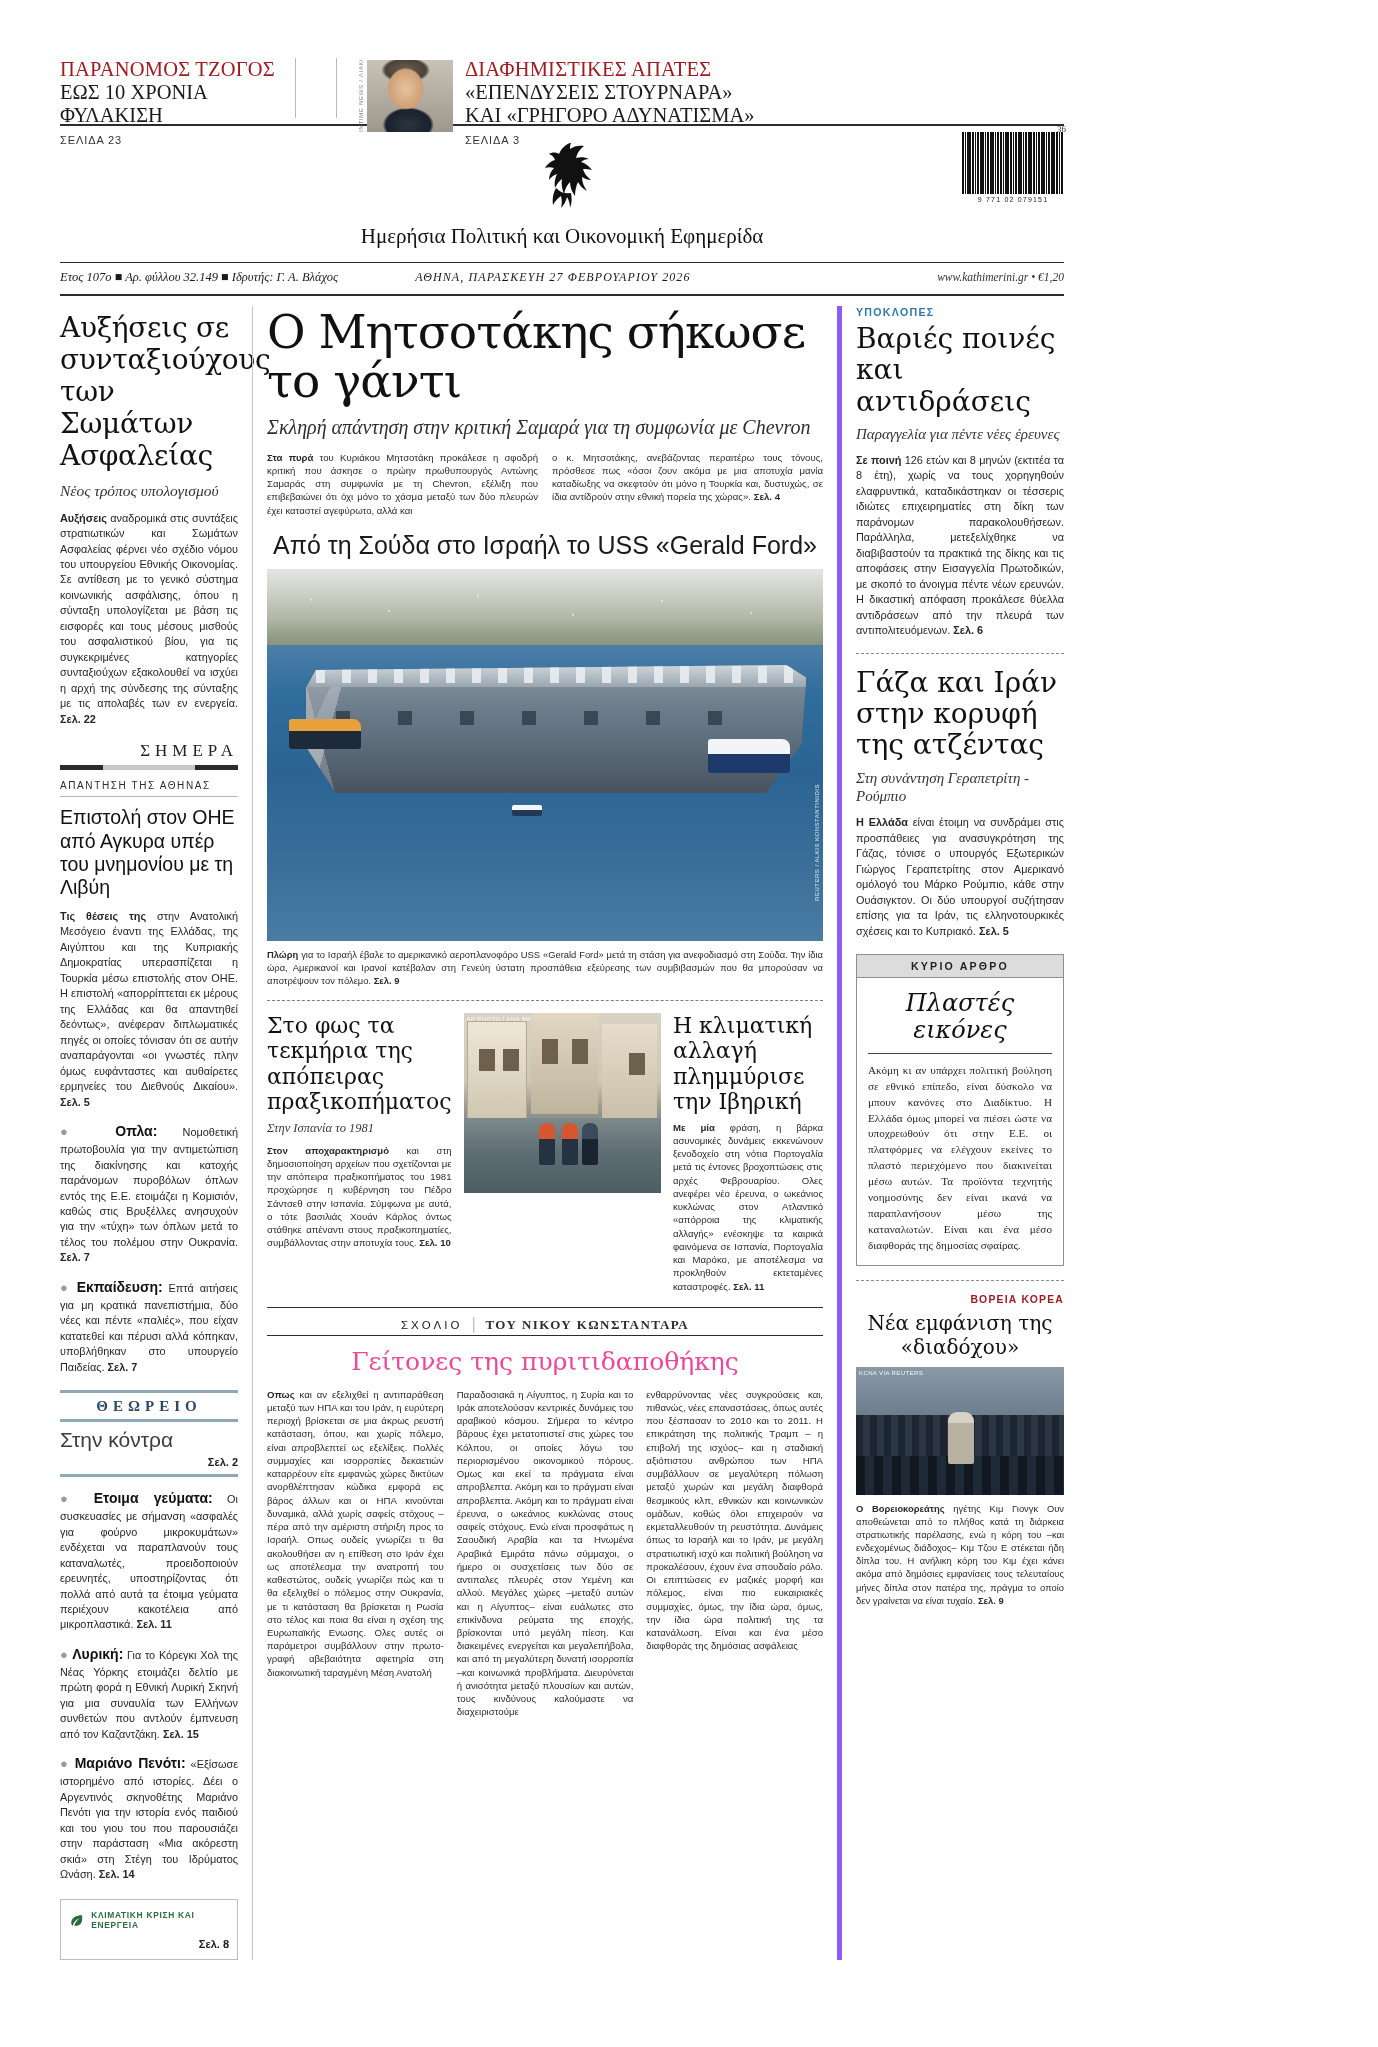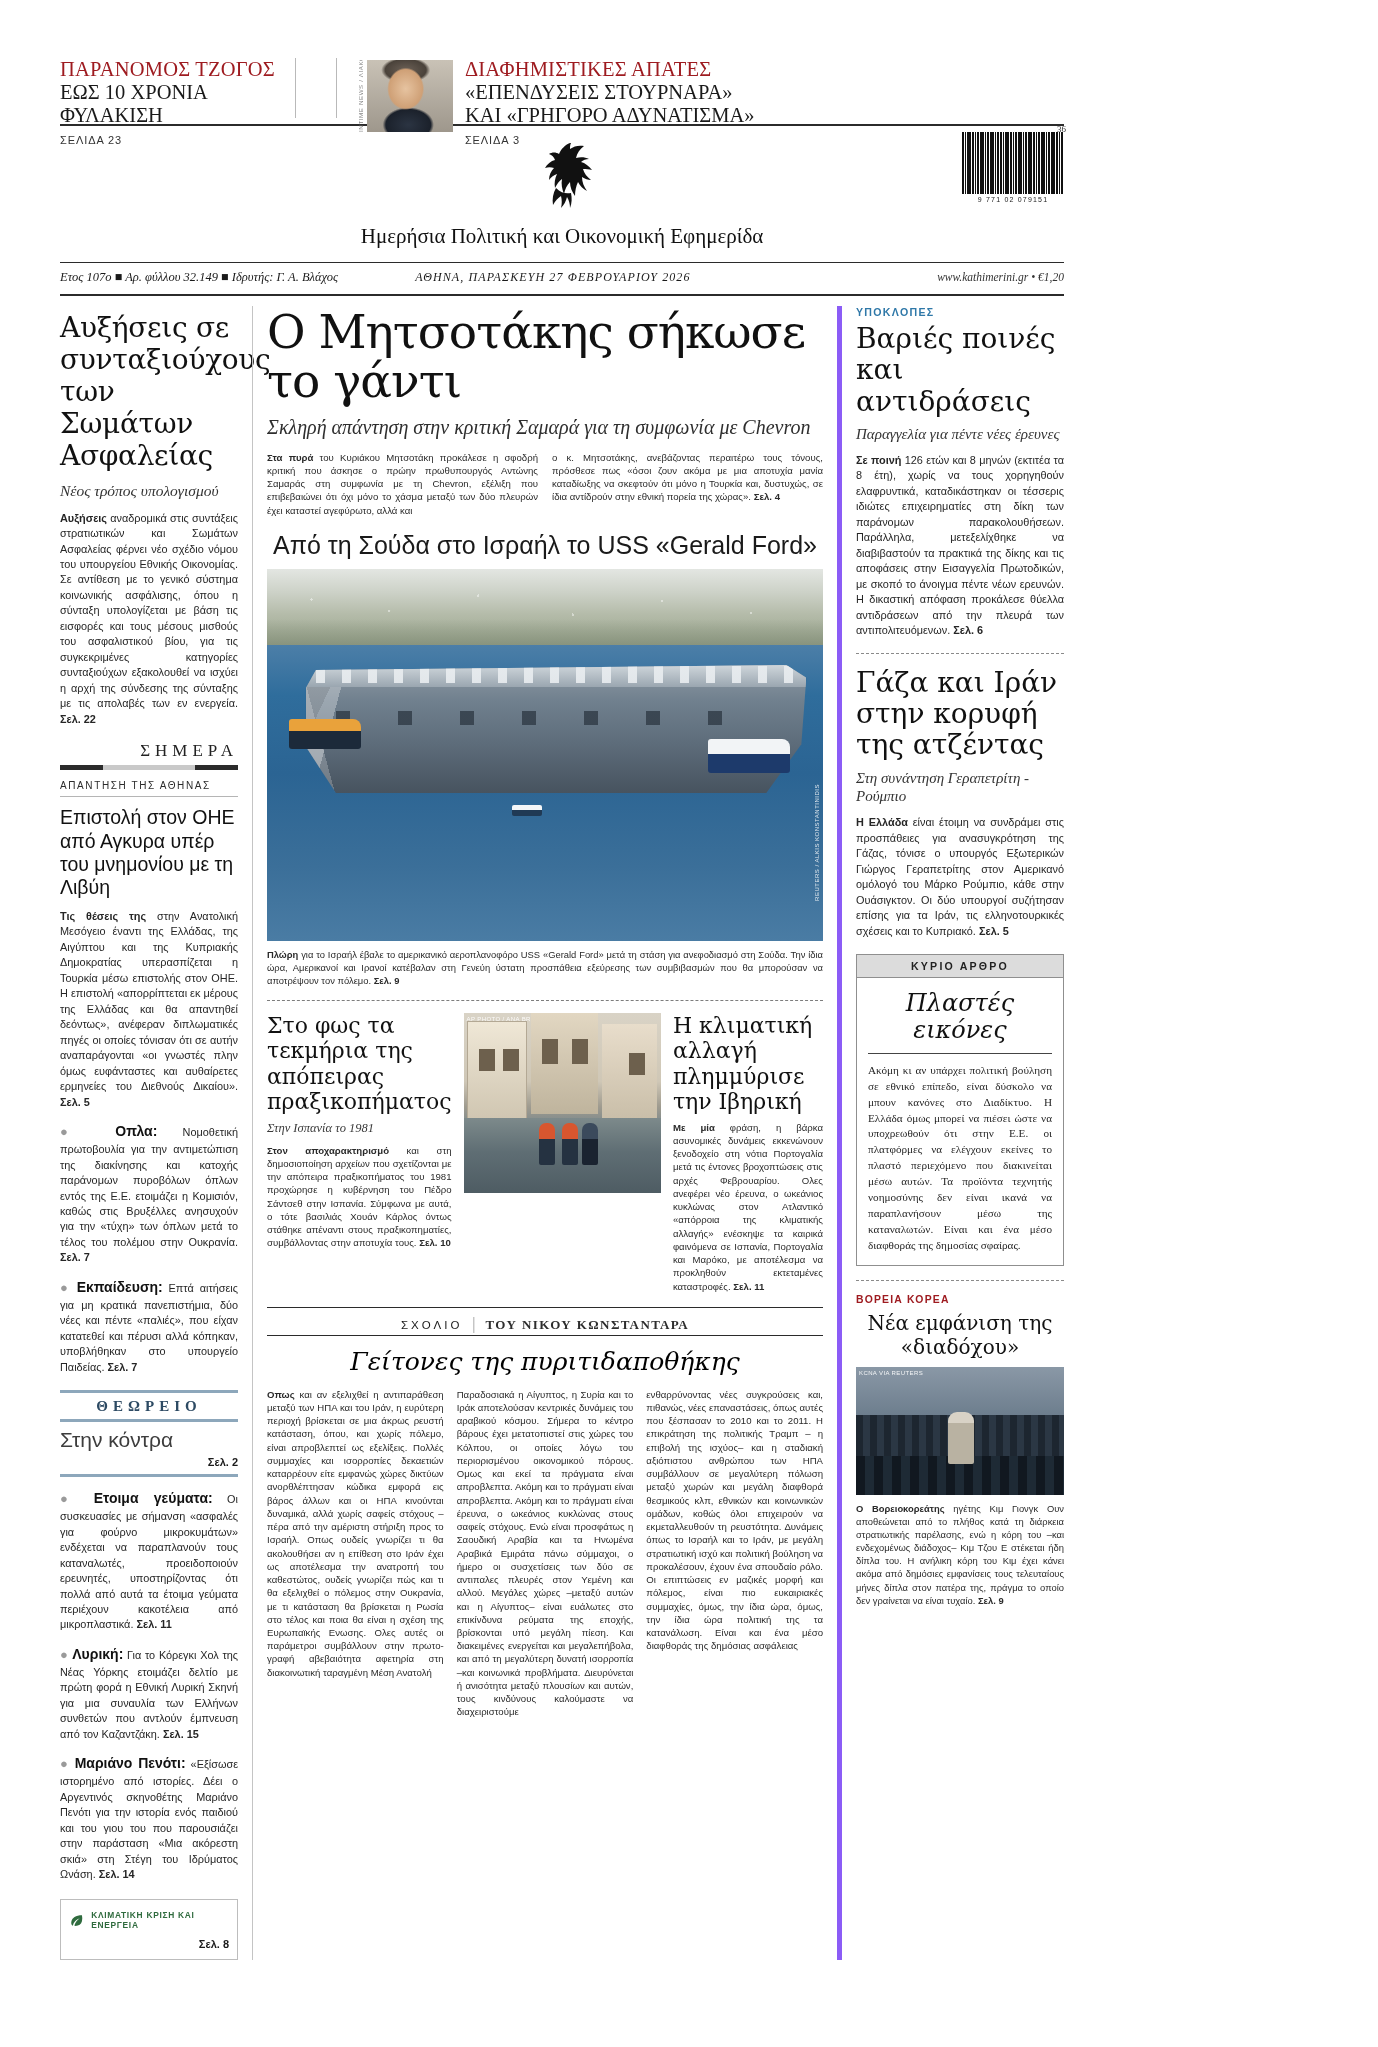--- a/index.html
+++ b/index.html
@@ -264,21 +264,21 @@
   .comm-head {
     display:flex; align-items:baseline; justify-content:center; gap:10px; padding:7px 0 2px 0;
   }
   .comm-label {
     font-family:"Liberation Sans", sans-serif; font-size:11.5px; letter-spacing:3px; color:#1a1a1a;
   }
   .comm-sep { color:#9a9a9a; }
   .comm-author { font-size:13px; letter-spacing:1.4px; color:#2e2e2e; font-variant:small-caps;font-weight:bold; }
   .comm-rule2 { border-top:1px solid #2b2b2b; }
   .comm-title {
-    text-align:center; font-style:italic; font-size:25px; color:#000000; padding:11px 0 12px 0;
+    text-align:center; font-size:25px; color:#ec4899; padding:11px 0 12px 0;
     font-family:"DejaVu Serif", serif;
   }
   .comm-cols { display:flex; gap:13px; }
   .comm-cols > div { flex:1; }
 
   
   .r-kicker {
     font-family:"Liberation Sans", sans-serif; font-size:10.6px; letter-spacing:1.3px;
     color:#2f78a8; font-weight:bold; margin-bottom:5px;
   }
@@ -299,21 +299,21 @@
     line-height:1.14; font-family:"DejaVu Serif", serif;
   }
   .kyrio-rule { border-top:1px solid #444; margin:0 0 9px 0; }
   .kyrio-body {
     font-family:"Liberation Serif", serif; font-size:11.2px; line-height:1.42;
     text-align:justify; color:#1f1f1f;
   }
 
   .korea-kicker {
     font-family:"Liberation Sans", sans-serif; font-size:10.4px; letter-spacing:1.2px;
-    color:#9e1b20; font-weight:bold; text-align:left; margin-bottom:6px;
+    color:#9e1b20; font-weight:bold; text-align:right; margin-bottom:6px;
   }
   .korea-head {
     font-family:"DejaVu Serif", serif; font-size:20px; text-align:center; color:#111; margin-bottom:8px;
   }
   .korea-photo {
     width:100%; height:128px; position:relative; overflow:hidden;
     background:linear-gradient(180deg,#8a98a6 0%, #6b7c8c 40%, #3e4a57 100%);
   }
   .korea-photo .crowd { position:absolute; left:0; right:0; bottom:0; height:62%;
     background-image:repeating-linear-gradient(90deg, #1d2630 0 7px, #2b3744 7px 14px); }

